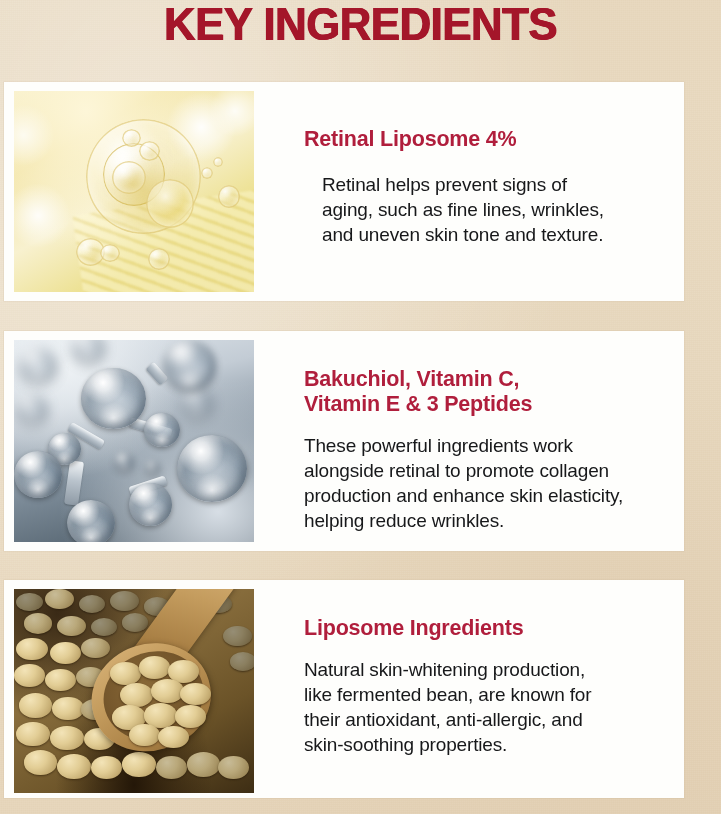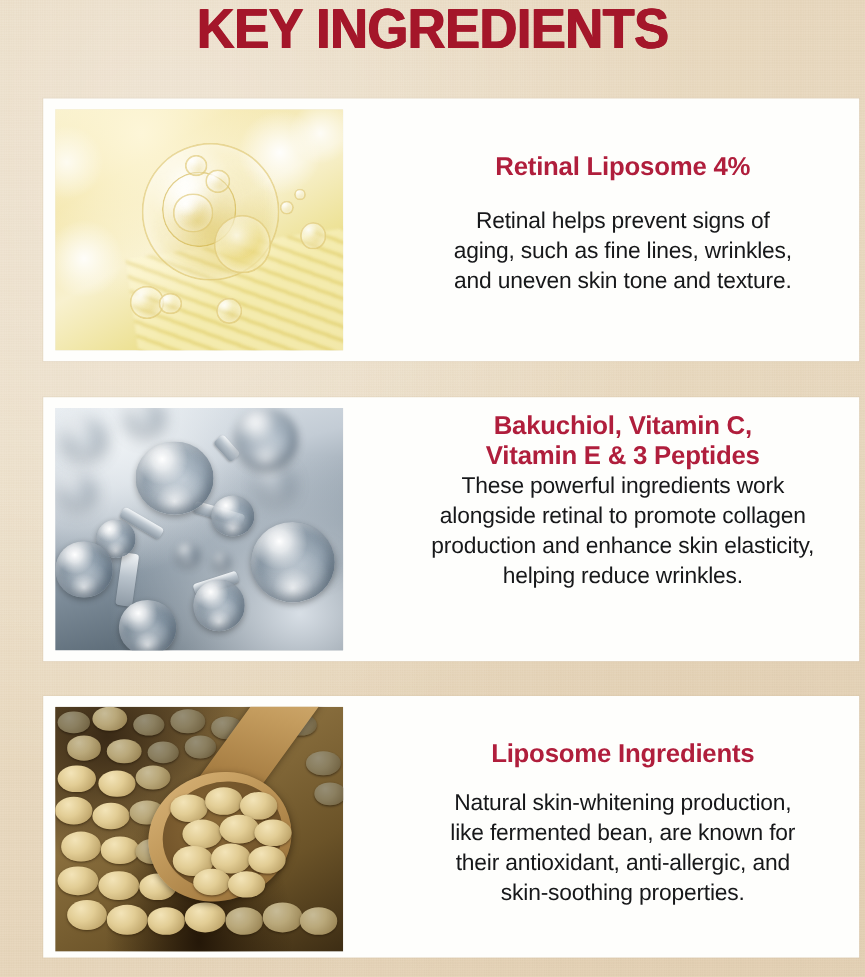--- a/index.html
+++ b/index.html
@@ -53,28 +53,27 @@
     transform: scaleX(0.93);
     transform-origin: center top;
     line-height: 52px;
     text-shadow: 0.7px 0 0 #a4162a, -0.5px 0 0 #a4162a;
     white-space: nowrap;
   }
 
   
   .card {
     position: absolute;
-    left: 36px;
+    left: 4px;
     width: 680px;
     background: #fefefc;
     box-shadow: 0 0 0 0.5px rgba(190,170,140,0.25);
     display: flex;
     align-items: flex-start;
     overflow: hidden;
-    text-align: center;
   }
   #card-0 { top: 82px;  height: 219px; }
   #card-1 { top: 331px; height: 220px; }
   #card-2 { top: 580px; height: 218px; }
 
   .thumb {
     position: relative;
     margin: 9px 0 0 10px;
     width: 240px;
     height: 201px;
@@ -102,23 +101,23 @@
   }
   .card-body {
     color: #17181a;
     font-size: 19px;
     line-height: 25px;
     letter-spacing: -0.15px;
     margin: 0;
     white-space: pre-line;
   }
   #card-0 .card-text { padding-top: 45px; }
-  #card-0 .card-body { margin-top: 20px; }
-  #card-1 .card-text { padding-top: 12px; }
-  #card-1 .card-body { margin-top: 0; }
+  #card-0 .card-body { margin-top: 20px; margin-left: 18px; }
+  #card-1 .card-text { padding-top: 36px; }
+  #card-1 .card-body { margin-top: 16px; }
   #card-2 .card-text { padding-top: 36px; }
   #card-2 .card-body { margin-top: 16px; }
 
   
   .art-oil {
     position: absolute;
     inset: 0;
     background:
       radial-gradient(circle at 78% 18%, rgba(255,255,255,0.95) 0%, rgba(255,255,255,0) 14%),
       radial-gradient(circle at 92% 10%, rgba(255,255,255,0.85) 0%, rgba(255,255,255,0) 9%),

